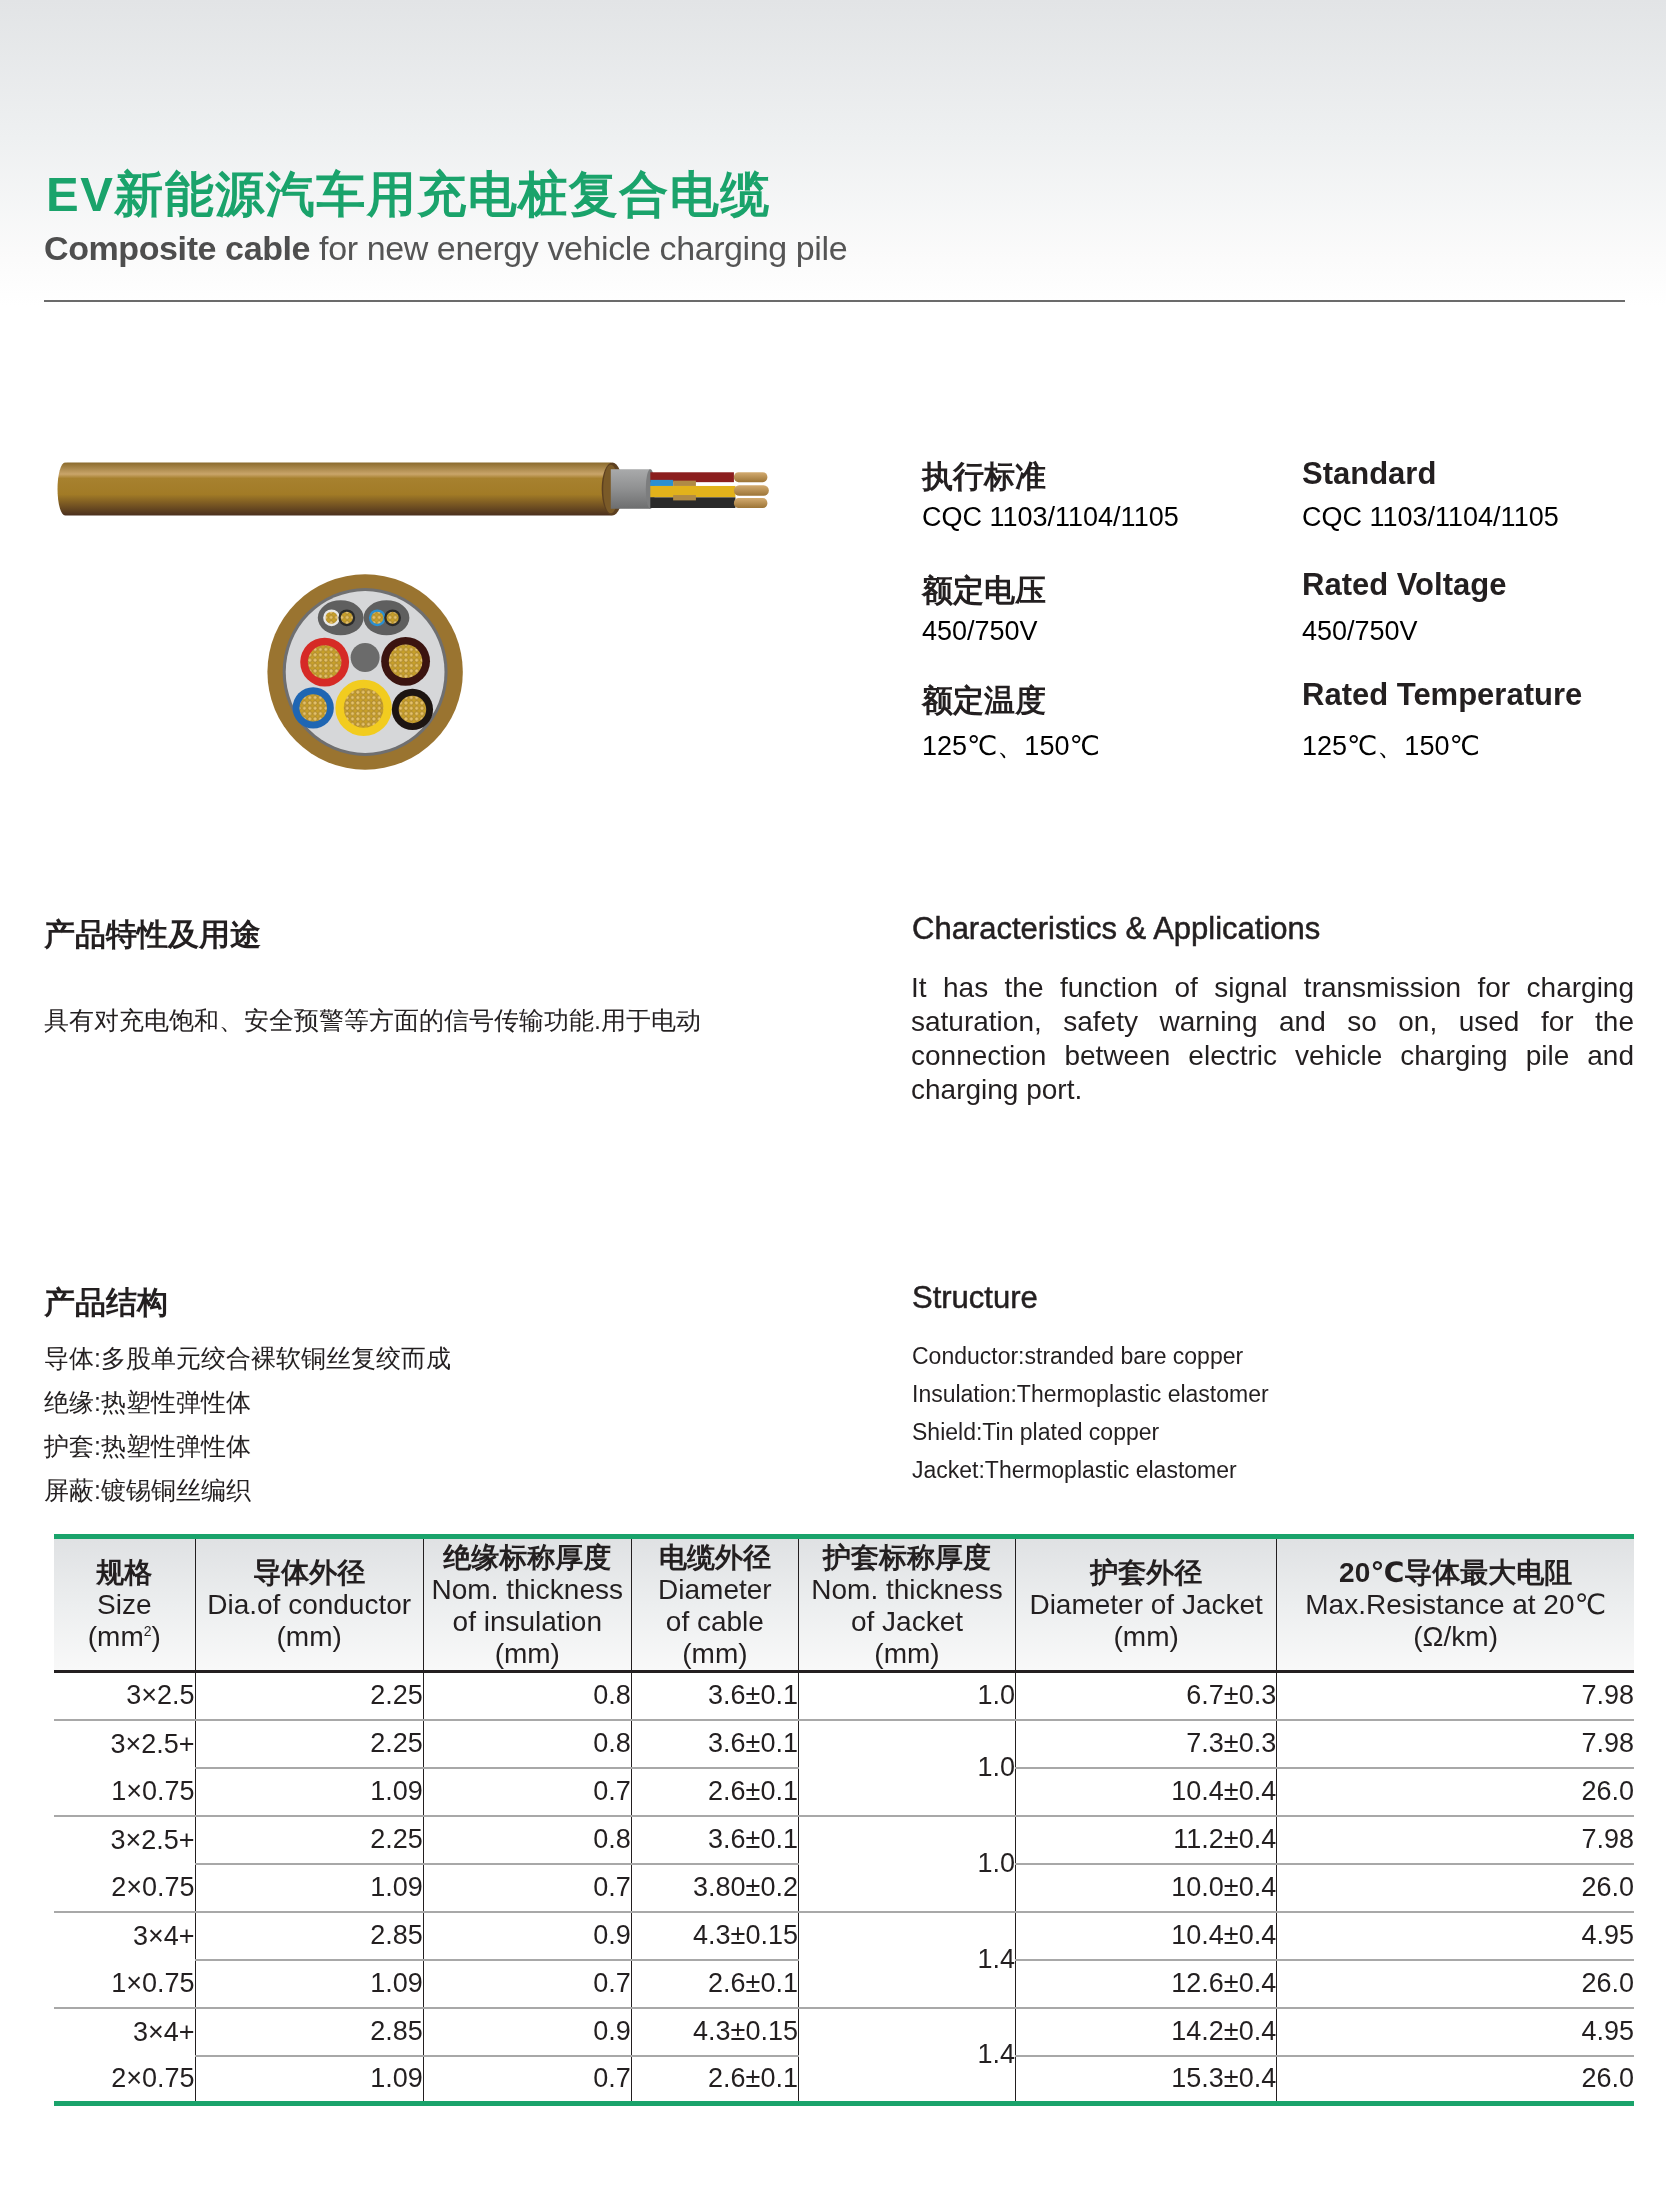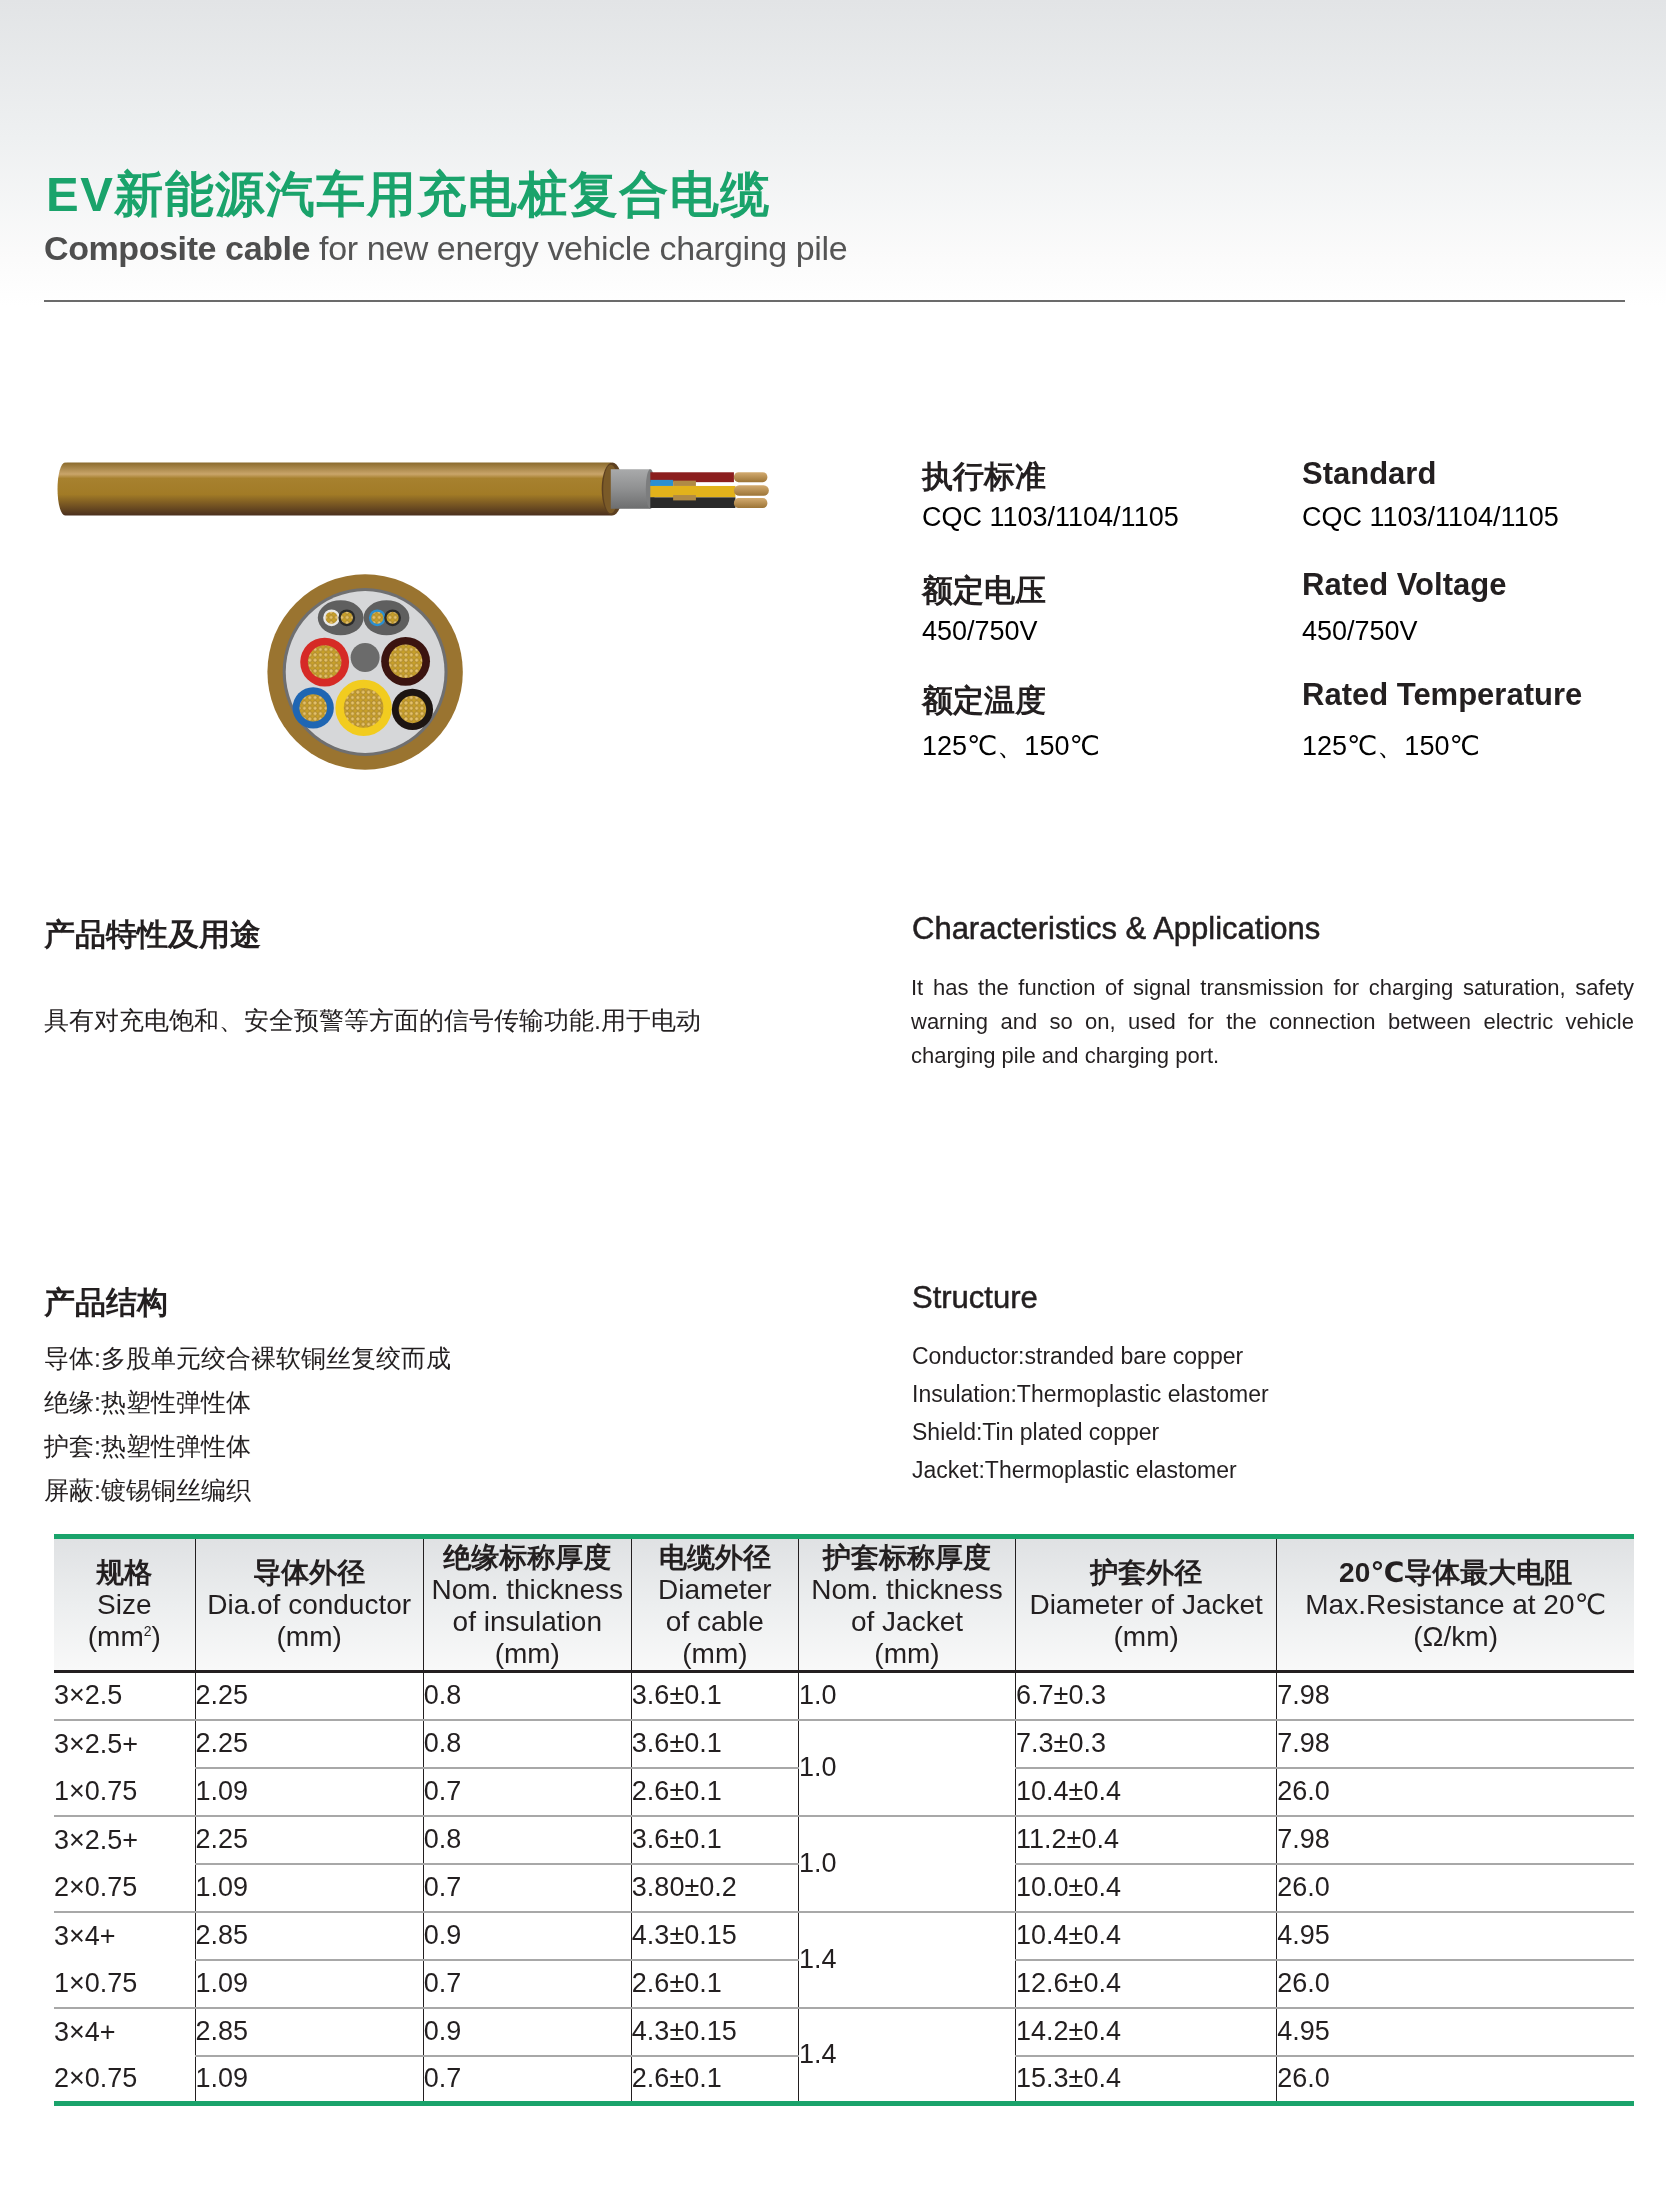--- a/index.html
+++ b/index.html
@@ -15,41 +15,41 @@
   .cable-side { position:absolute; left:54px; top:451px; width:726px; height:76px; }
   .cable-cross { position:absolute; left:264px; top:572px; width:203px; height:200px; }
 
   .spec { position:absolute; white-space:nowrap; }
   .spec-label { font-size:31px; font-weight:bold; color:#231f20; }
   .spec-value { font-size:27px; color:#000000; }
 
   .sec-h { position:absolute; font-size:31px; font-weight:bold; white-space:nowrap; }
   .sec-h.en { font-weight:normal; -webkit-text-stroke:0.5px #231f20; }
   .body-cn { position:absolute; font-size:25px; line-height:44px; white-space:nowrap;margin-top:31px; }
-  .body-en { position:absolute; left:911px; top:971px; width:723px; font-size:22px; line-height:34px; text-align:justify; text-align-last:left; }
+  .body-en { position:absolute; left:911px; top:971px; width:723px; font-size:28px; line-height:34px; text-align:justify; text-align-last:left; }
   .struct-list { position:absolute; font-size:25px; white-space:nowrap; }
   .struct-list div { height:44px; }
   .struct-en div { height:38px; }
 
   table.spec-table { position:absolute; left:54px; top:1534px; width:1580px; border-collapse:collapse; table-layout:fixed; }
   .spec-table col.c1 { width:141px; }
   .spec-table col.c2 { width:228px; }
   .spec-table col.c3 { width:208px; }
   .spec-table col.c4 { width:167px; }
   .spec-table col.c5 { width:217px; }
   .spec-table col.c6 { width:261px; }
   .spec-table col.c7 { width:357px; }
   .spec-table thead tr { background:linear-gradient(to bottom, #dfe1e3 0%, #eceeef 50%, #f9f9f9 100%); }
   .spec-table thead { border-top:5.4px solid #1aa36b; }
   .spec-table th { height:131px; font-weight:normal; font-size:28px; line-height:32px; text-align:center; vertical-align:middle; color:#231f20;
     border-left:1.5px solid #231f20; border-bottom:3.1px solid #231f20; padding:0 1.5px; overflow:hidden; }
   .spec-table th:first-child { border-left:none; }
   .spec-table th .cn { font-weight:bold; display:block; }
   .spec-table th .en { display:block; white-space:nowrap; }
-  .spec-table td { height:48px; font-size:27px; text-align:left; vertical-align:middle; border-left:1.5px solid #231f20; border-top:2.3px solid #a8a8a8; color:#231f20; white-space:nowrap; }
+  .spec-table td { height:48px; font-size:27px; text-align:right; vertical-align:middle; border-left:1.5px solid #231f20; border-top:2.3px solid #a8a8a8; color:#231f20; white-space:nowrap; }
   .spec-table td.first { border-left:none; }
   .spec-table td.nosep { border-top:none; }
   .spec-table tbody tr:first-child td { border-top:none; }
   .spec-table tbody { border-bottom:5.4px solid #1aa36b; }
   sup { font-size:0.5em; vertical-align:super; line-height:0; }
 </style>
 </head>
 <body>
 
 <div class="top-band"></div>

